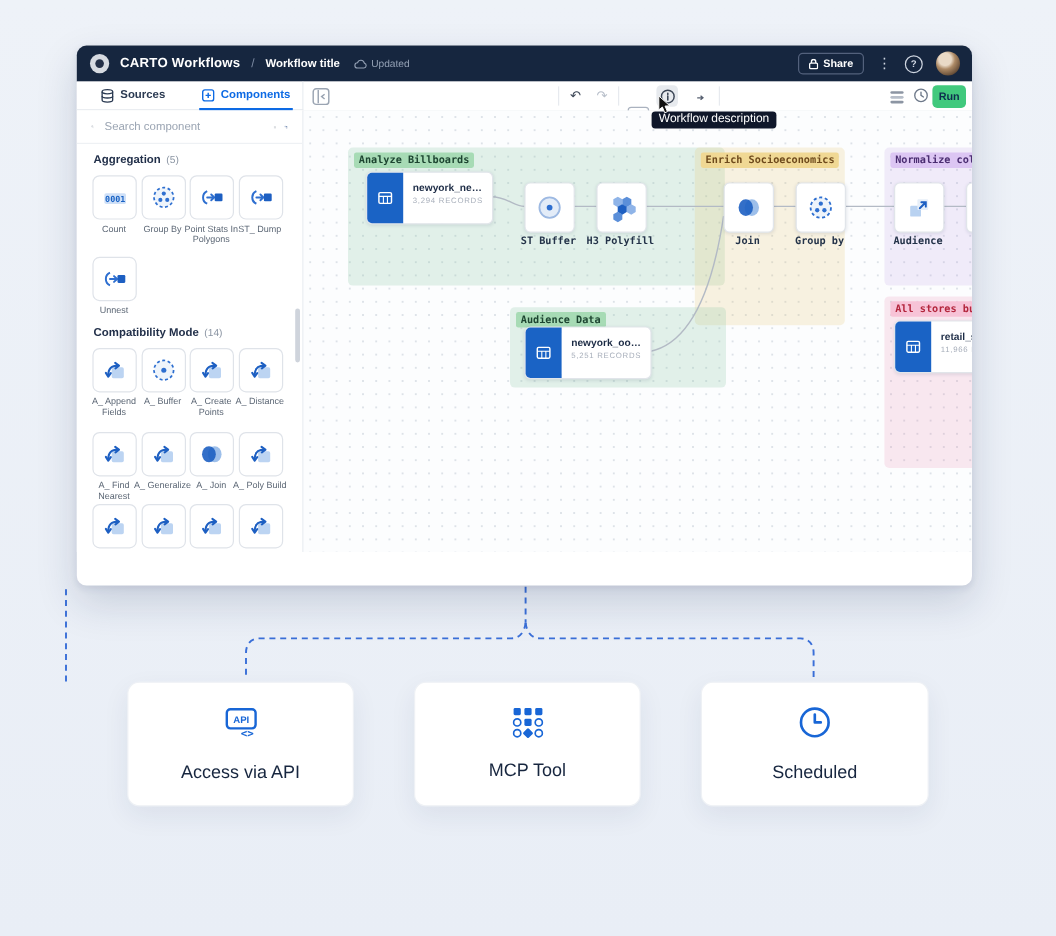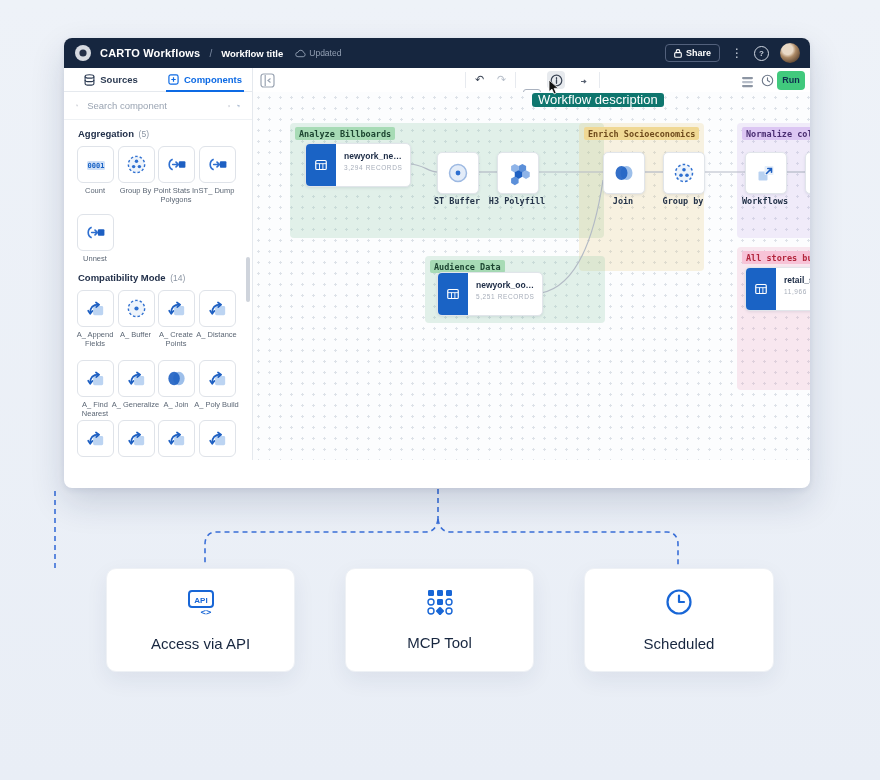--- a/index.html
+++ b/index.html
@@ -39,21 +39,21 @@
   .tb-div{top:4px;width:1px;height:16px;background:#e7eaef;}
   .tb-undo{color:#3c4656;font-size:11px;}
   .tb-redo{color:#b9c0cb;font-size:11px;}
   .aa-box{top:21px;width:16px;height:14px;border:1px solid #aab2bf;border-radius:3px;color:#556072;
           font-size:8px;font-weight:bold;display:flex;align-items:center;justify-content:center;cursor:pointer;}
   .info-box{top:3px;width:18px;height:18px;background:#e7eaee;border-radius:4px;display:flex;
             align-items:center;justify-content:center;cursor:pointer;}
   .run-btn{top:2.5px;right:5px;width:28px;height:19px;background:#41c97d;border-radius:4px;color:#0e2e4e;
            font-size:9px;font-weight:bold;display:flex;align-items:center;justify-content:center;cursor:pointer;}
   
-  .tooltip{left:468px;top:55px;height:14px;padding:0 6px;background:#0f766e;color:#fff;font-size:13px;
+  .tooltip{left:479px;top:55px;height:14px;padding:0 6px;background:#0f172a;color:#fff;font-size:10px;
            line-height:14px;border-radius:3px;z-index:30;white-space:nowrap;}
   .tooltip-caret{left:488px;top:51px;width:0;height:0;border:4px solid transparent;border-bottom-color:#434c5b;z-index:30;}
   .cursor{left:484px;top:42px;z-index:40;}
   
   .sidebar{left:0;top:54px;width:189px;height:368px;background:#fff;border-right:1px solid #e5e9ee;
            overflow:hidden;box-sizing:border-box;}
   .search-row{left:0;top:0;right:0;height:28px;display:flex;align-items:center;padding:0 12px;gap:7px;
               border-bottom:1px solid #eef1f4;box-sizing:border-box;}
   .search-input{flex:1;border:none;outline:none;font-size:9.5px;color:#44506:;background:transparent;
                 font-family:"Liberation Sans",sans-serif;}
@@ -535,21 +535,21 @@
             <use href="#i-groupby"></use>
           </svg>
       </div>
       <div class="ab tool-label mono" style="left:430px;">Group by</div>
 
       <div class="ab tool-node" style="left:492px;top:60px;">
         <svg width="24" height="24">
             <use href="#i-normalize"></use>
           </svg>
       </div>
-      <div class="ab tool-label mono" style="left:512px;">Workflows</div>
+      <div class="ab tool-label mono" style="left:512px;">Audience</div>
 
       <div class="ab tool-node" style="left:552px;top:60px;">
         
       </div>
 
     </div>
 
   </div>
 
   <div class="ab card" style="left:106px;top:568px;">

